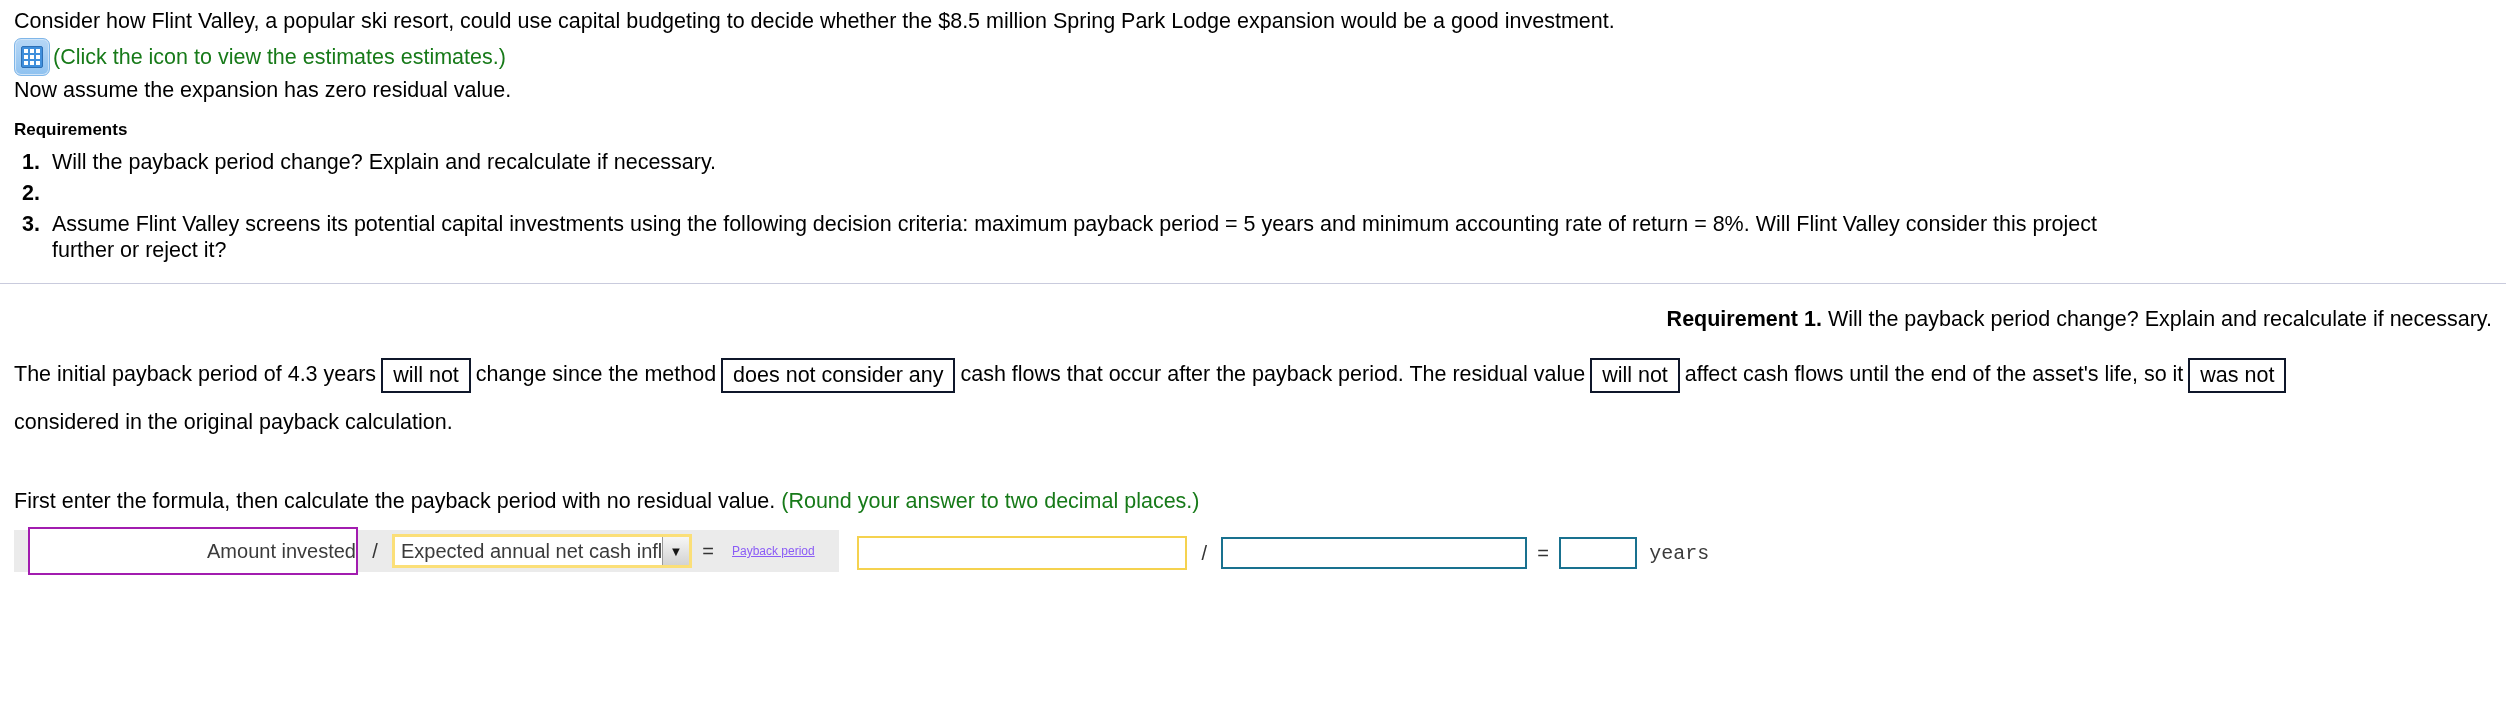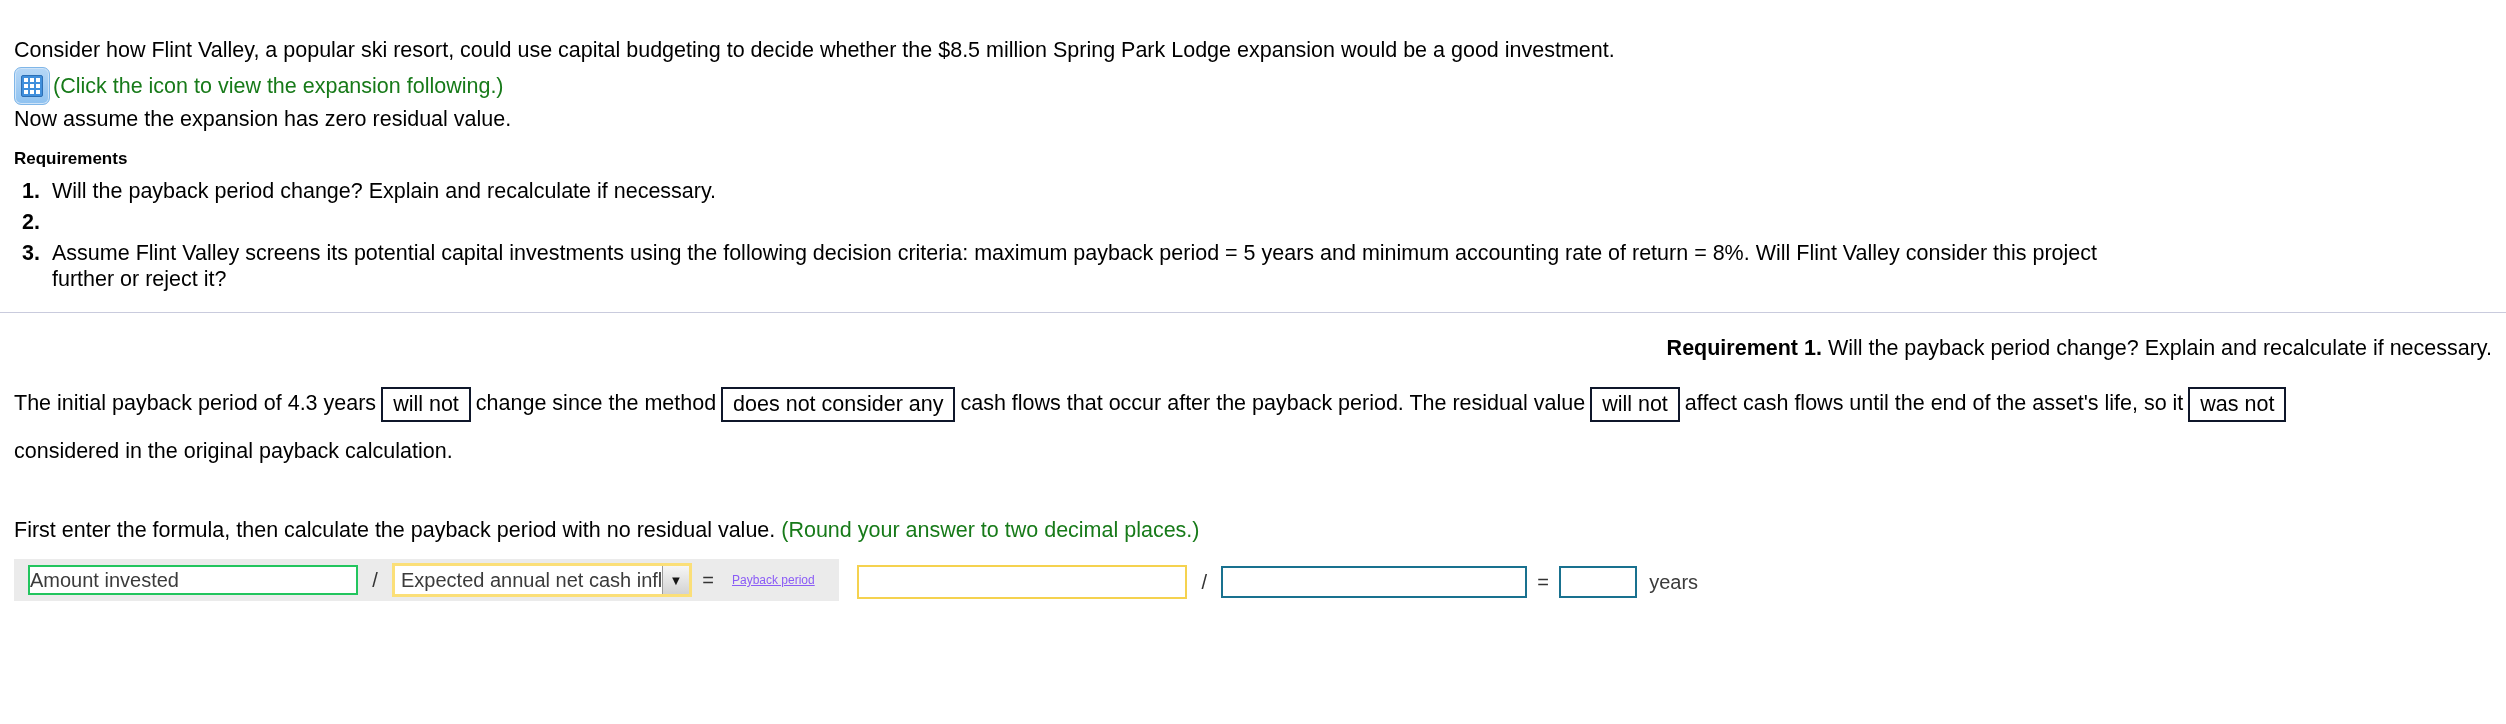--- a/index.html
+++ b/index.html
@@ -18,21 +18,20 @@
 
   .page {
     position: relative;
     width: 2506px;
     height: 724px;
   }
 
   
   .problem {
     padding: 8px 26px 0 14px;
-    margin-top: 29px;
   }
   .stmt-line {
     font-size: 21.5px;
     line-height: 27px;
     color: #000;
     white-space: nowrap;
   }
 
   .icon-row {
     display: flex;
@@ -168,27 +167,27 @@
   .formula-row2 {
     display: inline-flex;
     align-items: center;
     height: 44px;
     padding: 0 0 0 14px;
     margin-top: 3px;
   }
 
   .cell-amount {
     width: 330px;
-    height: 30px;
-    box-sizing: border-box;
-    border: 2px solid #22c55e;
-    background: #ffffff;
-    display: flex;
-    align-items: center;
-    justify-content: flex-start;
+    height: 48px;
+    box-sizing: border-box;
+    border: 2px solid #a21caf;
+    background: #ffffff;
+    display: flex;
+    align-items: center;
+    justify-content: flex-end;
     font-size: 20px;
     color: #3b3b3b;
     cursor: pointer;
   }
   .cell-amount-yellow {
     width: 330px;
     height: 34px;
     box-sizing: border-box;
     border: 2px solid #f5d24f;
     background: #ffffff;
@@ -267,20 +266,21 @@
     box-sizing: border-box;
     border: 2px solid #19718f;
     background: #ffffff;
     cursor: text;
   }
   .unit-years {
     font-size: 20px;
     color: #3b3b3b;
     padding-left: 12px;
     white-space: nowrap;
+    font-family: Liberation Mono, monospace;
   }
 </style>
 </head>
 <body>
 
 <div class="page">
 
   <div class="problem">
 
     <div class="stmt-line">Consider how Flint Valley, a popular ski resort, could use capital budgeting to decide whether the $8.5 million Spring Park Lodge expansion would be a good investment.</div>
@@ -292,21 +292,21 @@
             <i></i>
             <i></i>
             <i></i>
             <i></i>
             <i></i>
             <i></i>
             <i></i>
             <i></i>
         </div>
       </div>
-      <div class="icon-caption">(Click the icon to view the expansion following.)</div>
+      <div class="icon-caption">(Click the icon to view the estimates estimates.)</div>
     </div>
 
     <div class="stmt-line">Now assume the expansion has zero residual value.</div>
 
     <div class="req-heading">Requirements</div>
 
     <div class="req-list">
       <div class="req-item">
         <div class="req-num">1.</div>
         <div class="req-text">Will the payback period change? Explain and recalculate if necessary.</div>

